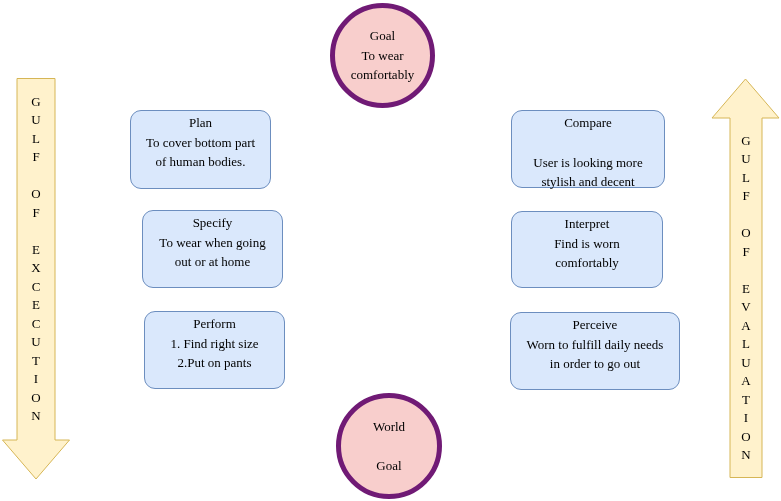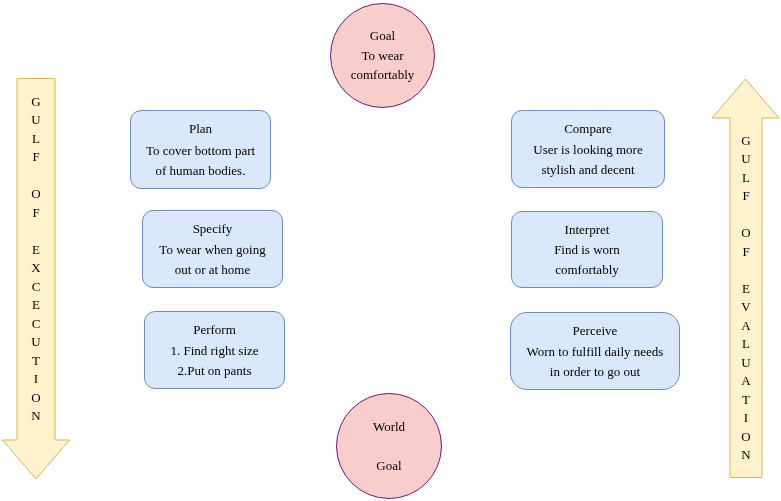--- a/index.html
+++ b/index.html
@@ -18,21 +18,21 @@
     width: 781px;
     height: 501px;
     background: #ffffff;
     overflow: hidden;
   }
   
   .circle {
     position: absolute;
     border-radius: 50%;
     background: #f8cecc;
-    border: 1px solid #701a75;
+    border: 5px solid #701a75;
     box-sizing: border-box;
     display: flex;
     flex-direction: column;
     align-items: center;
     justify-content: center;
     text-align: center;
     font-size: 13px;
     line-height: 19.5px;
   }
   .circle-goal  { left: 330px; top: 3px;   width: 105px; height: 105px; }
@@ -40,32 +40,32 @@
   
   .node-box {
     position: absolute;
     box-sizing: border-box;
     background: #dae8fc;
     border: 1px solid #6c8ebf;
     border-radius: 11px;
     display: flex;
     flex-direction: column;
     align-items: center;
-    justify-content: space-between;
+    justify-content: flex-start;
     text-align: center;
     font-size: 13px;
     line-height: 19.5px;
-    padding: 8px 4px;
+    padding: 2px 4px;
   }
   .box-plan      { left: 130px; top: 110px; width: 141px; height: 79px; }
   .box-specify   { left: 142px; top: 210px; width: 141px; height: 78px; }
   .box-perform   { left: 144px; top: 311px; width: 141px; height: 78px; }
-  .box-compare   { left: 511px; top: 110px; width: 154px; height: 78px; }
+  .box-compare   { left: 511px; top: 110px; width: 154px; height: 78px; gap: 20px; }
   .box-interpret { left: 511px; top: 211px; width: 152px; height: 77px; }
-  .box-perceive  { left: 510px; top: 312px; width: 170px; height: 78px; border-radius: 17px; }
+  .box-perceive  { left: 510px; top: 312px; width: 170px; height: 78px; }
   .box-title, .box-body, .circle-title, .circle-body {
     white-space: pre;
   }
   
   .arrow-svg {
     position: absolute;
     display: block;
   }
   .arrow-svg-left  { left: 2px;   top: 78px; }
   .arrow-svg-right { left: 711px; top: 78px; }

